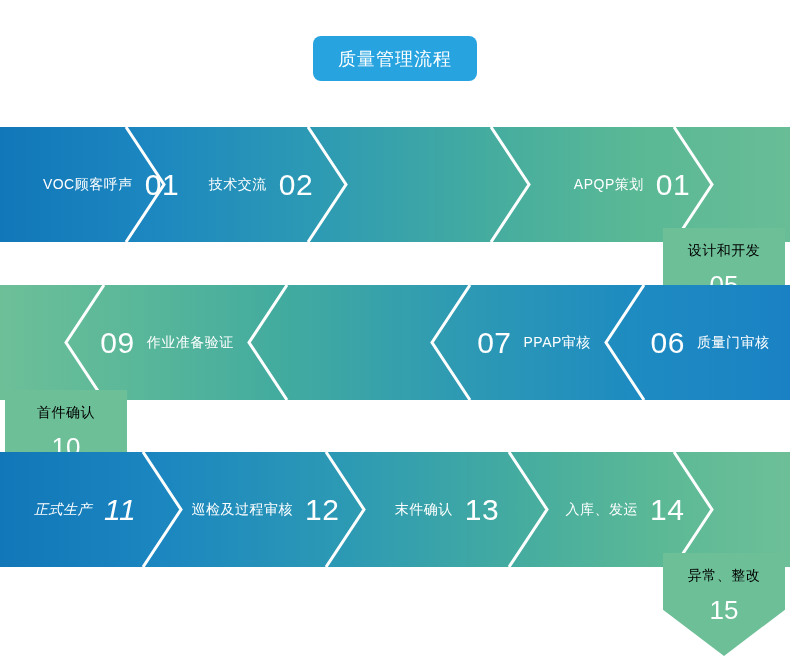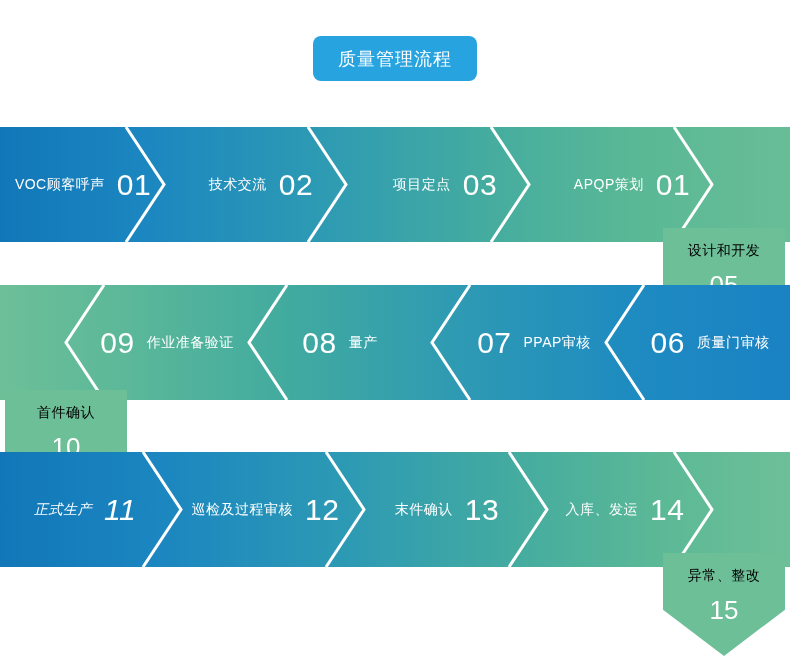--- a/index.html
+++ b/index.html
@@ -166,31 +166,27 @@
     <svg width="42" height="115" viewBox="0 0 42 115">
         <path d="M2 0 L40 57.5 L2 115" fill="none" stroke="#ffffff" stroke-width="3"></path>
       </svg>
   </div>
   <div class="chev" style="left:672px;">
     <svg width="42" height="115" viewBox="0 0 42 115">
         <path d="M2 0 L40 57.5 L2 115" fill="none" stroke="#ffffff" stroke-width="3"></path>
       </svg>
   </div>
 
-  <div class="step" style="left:8px;width:150px;">
+  <div class="step" style="left:0px;width:150px;padding-left:36px;">
     <span class="lbl">VOC顾客呼声</span>
     <span class="num">01</span>
   </div>
   <div class="step" style="left:186px;width:150px;">
     <span class="lbl">技术交流</span>
     <span class="num">02</span>
-  </div>
-  <div class="step" style="left:370px;width:150px;">
-    <span class="lbl">项目定点</span>
-    <span class="num">03</span>
   </div>
   <div class="step" style="left:552px;width:160px;">
     <span class="lbl">APQP策划</span>
     <span class="num">01</span>
   </div>
 </div>
 
 <div class="down" id="conn05">
   <div class="shape"></div>
   <div class="txt">
@@ -224,24 +220,20 @@
   </div>
 
   <div class="step" style="left:630px;width:160px;">
     <span class="num">06</span>
     <span class="lbl">质量门审核</span>
   </div>
   <div class="step" style="left:459px;width:150px;">
     <span class="num">07</span>
     <span class="lbl">PPAP审核</span>
   </div>
-  <div class="step" style="left:265px;width:150px;">
-    <span class="num">08</span>
-    <span class="lbl">量产</span>
-  </div>
   <div class="step" style="left:82px;width:170px;">
     <span class="num">09</span>
     <span class="lbl">作业准备验证</span>
   </div>
 </div>
 
 <div class="down" id="conn10">
   <div class="shape"></div>
   <div class="txt">
     <span class="lbl">首件确认</span>

